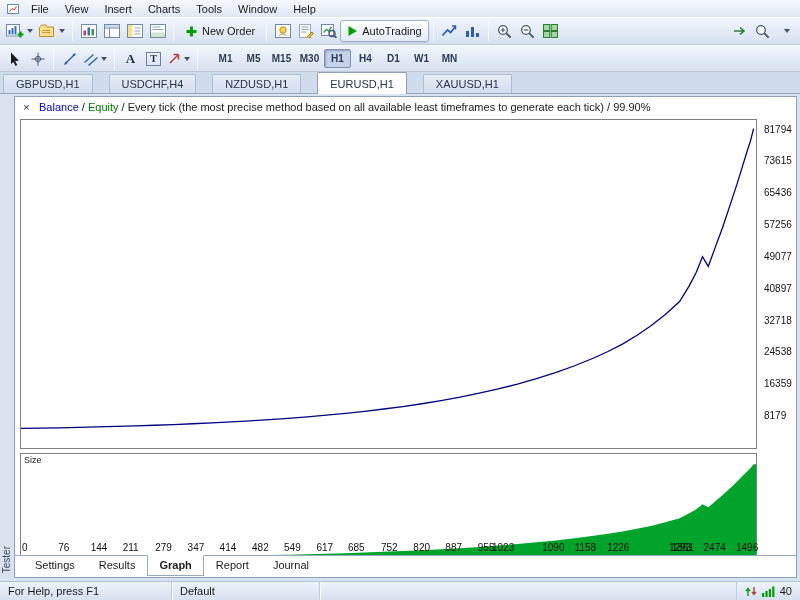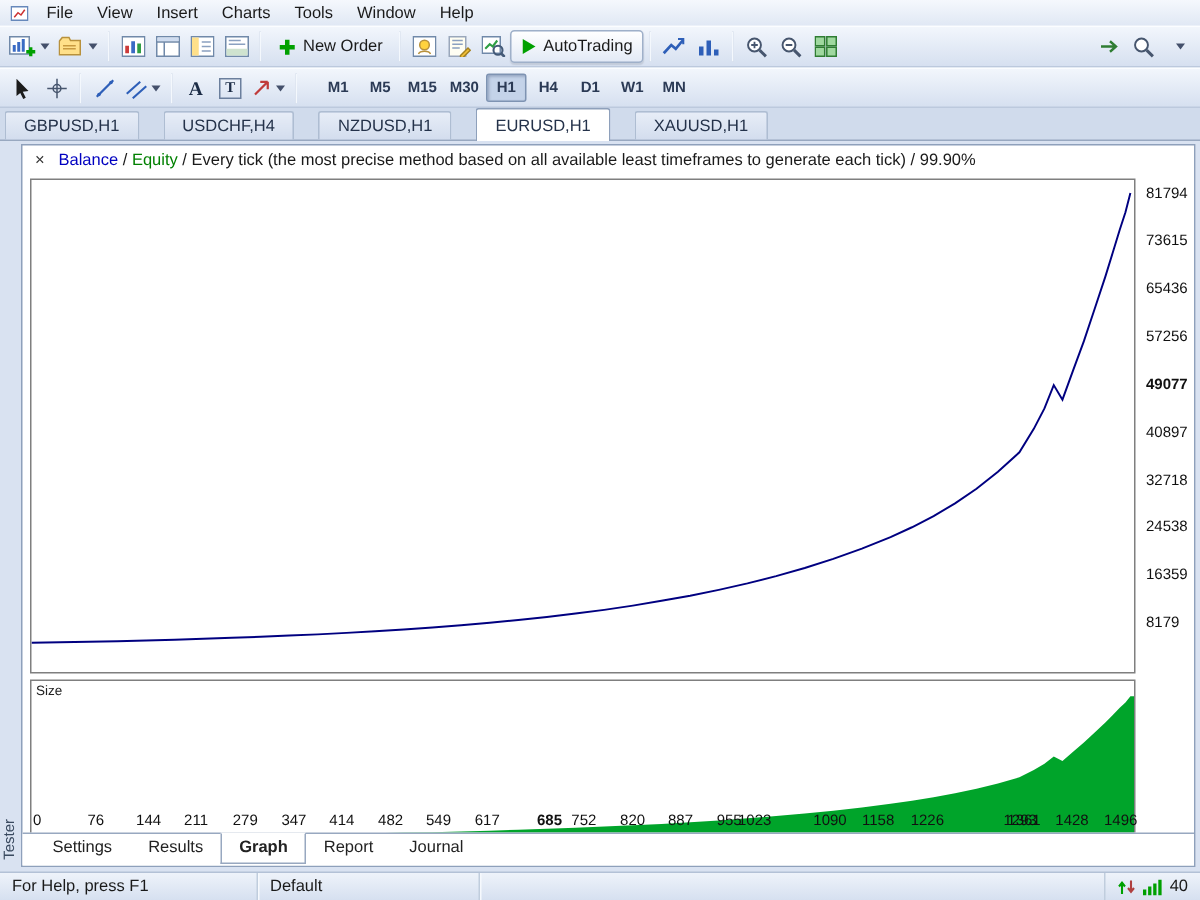--- a/index.html
+++ b/index.html
@@ -288,21 +288,21 @@
   <div class="chart-area">
     <svg id="main-chart-svg" viewBox="0 0 735 327" preserveAspectRatio="none">
         <polyline points="0.0,307.5 19.1,307.2 38.2,306.9 57.3,306.5 76.4,306.0 95.5,305.5 114.5,304.9 133.6,304.3 152.7,303.6 171.8,302.8 190.9,302.0 210.0,301.0 229.1,299.9 248.2,298.7 267.3,297.4 286.4,295.9 305.5,294.3 324.5,292.4 343.6,290.4 362.7,288.1 381.8,285.7 400.9,282.9 420.0,279.7 439.1,276.3 458.2,272.4 477.3,268.1 496.4,263.3 515.5,257.9 534.5,251.8 553.6,245.0 572.7,237.3 587.0,230.8 601.4,223.4 615.7,214.9 630.0,205.2 644.3,193.9 658.6,181.0 668.2,165.4 675.3,151.8 681.5,136.3 687.3,146.0 694.4,126.5 701.6,107.1 708.8,85.6 715.9,64.2 720.7,48.7 725.5,33.1 729.3,21.4 732.6,8.6" fill="none" stroke="#000080" stroke-width="1.3" vector-effect="non-scaling-stroke"></polyline>
       </svg>
   </div>
   <div class="y-labels">
       <span style="top: 4.58764px;">81794</span>
       <span style="top: 36.4273px;">73615</span>
       <span style="top: 68.267px;">65436</span>
       <span style="top: 100.111px;">57256</span>
-      <span style="top: 131.95px; font-weight: bold;">49077</span>
+      <span style="top: 131.95px;">49077</span>
       <span style="top: 163.794px;">40897</span>
       <span style="top: 195.633px;">32718</span>
       <span style="top: 227.477px;">24538</span>
       <span style="top: 259.317px;">16359</span>
       <span style="top: 291.16px;">8179</span>
     </div>
 
   <div class="size-area">
     <span class="size-label">Size</span>
     <svg id="size-chart-svg" viewBox="0 0 735 86" preserveAspectRatio="none">
@@ -313,32 +313,32 @@
       <span style="left: 2px;">0</span>
       <span style="left: 38.2727px;">76</span>
       <span style="left: 70.7273px;">144</span>
       <span style="left: 102.705px;">211</span>
       <span style="left: 135.159px;">279</span>
       <span style="left: 167.614px;">347</span>
       <span style="left: 199.591px;">414</span>
       <span style="left: 232.045px; text-align: right;">482</span>
       <span style="left: 264.023px;">549</span>
       <span style="left: 296.477px;">617</span>
-      <span style="left: 338px; font-weight: bold;">685</span>
+      <span style="left: 328px;">685</span>
       <span style="left: 360.909px;">752</span>
       <span style="left: 393.364px;">820</span>
       <span style="left: 425.341px;">887</span>
       <span style="left: 457.795px;">955</span>
       <span style="left: 472px;">1023</span>
       <span style="left: 522.227px;">1090</span>
       <span style="left: 554.682px;">1158</span>
       <span style="left: 587.136px;">1226</span>
       <span style="left: 649px;">1293</span>
       <span style="left: 651.568px;">1361</span>
-      <span style="left: 683.545px;">1428</span>
+      <span style="left: 683.545px;">2474</span>
       <span style="left: 716px;">1496</span>
     </div>
 
   <div class="tester-tabs">
     <div class="tester-tab">Settings</div>
     <div class="tester-tab">Results</div>
     <div class="tester-tab active">Graph</div>
     <div class="tester-tab">Report</div>
     <div class="tester-tab">Journal</div>
   </div>

